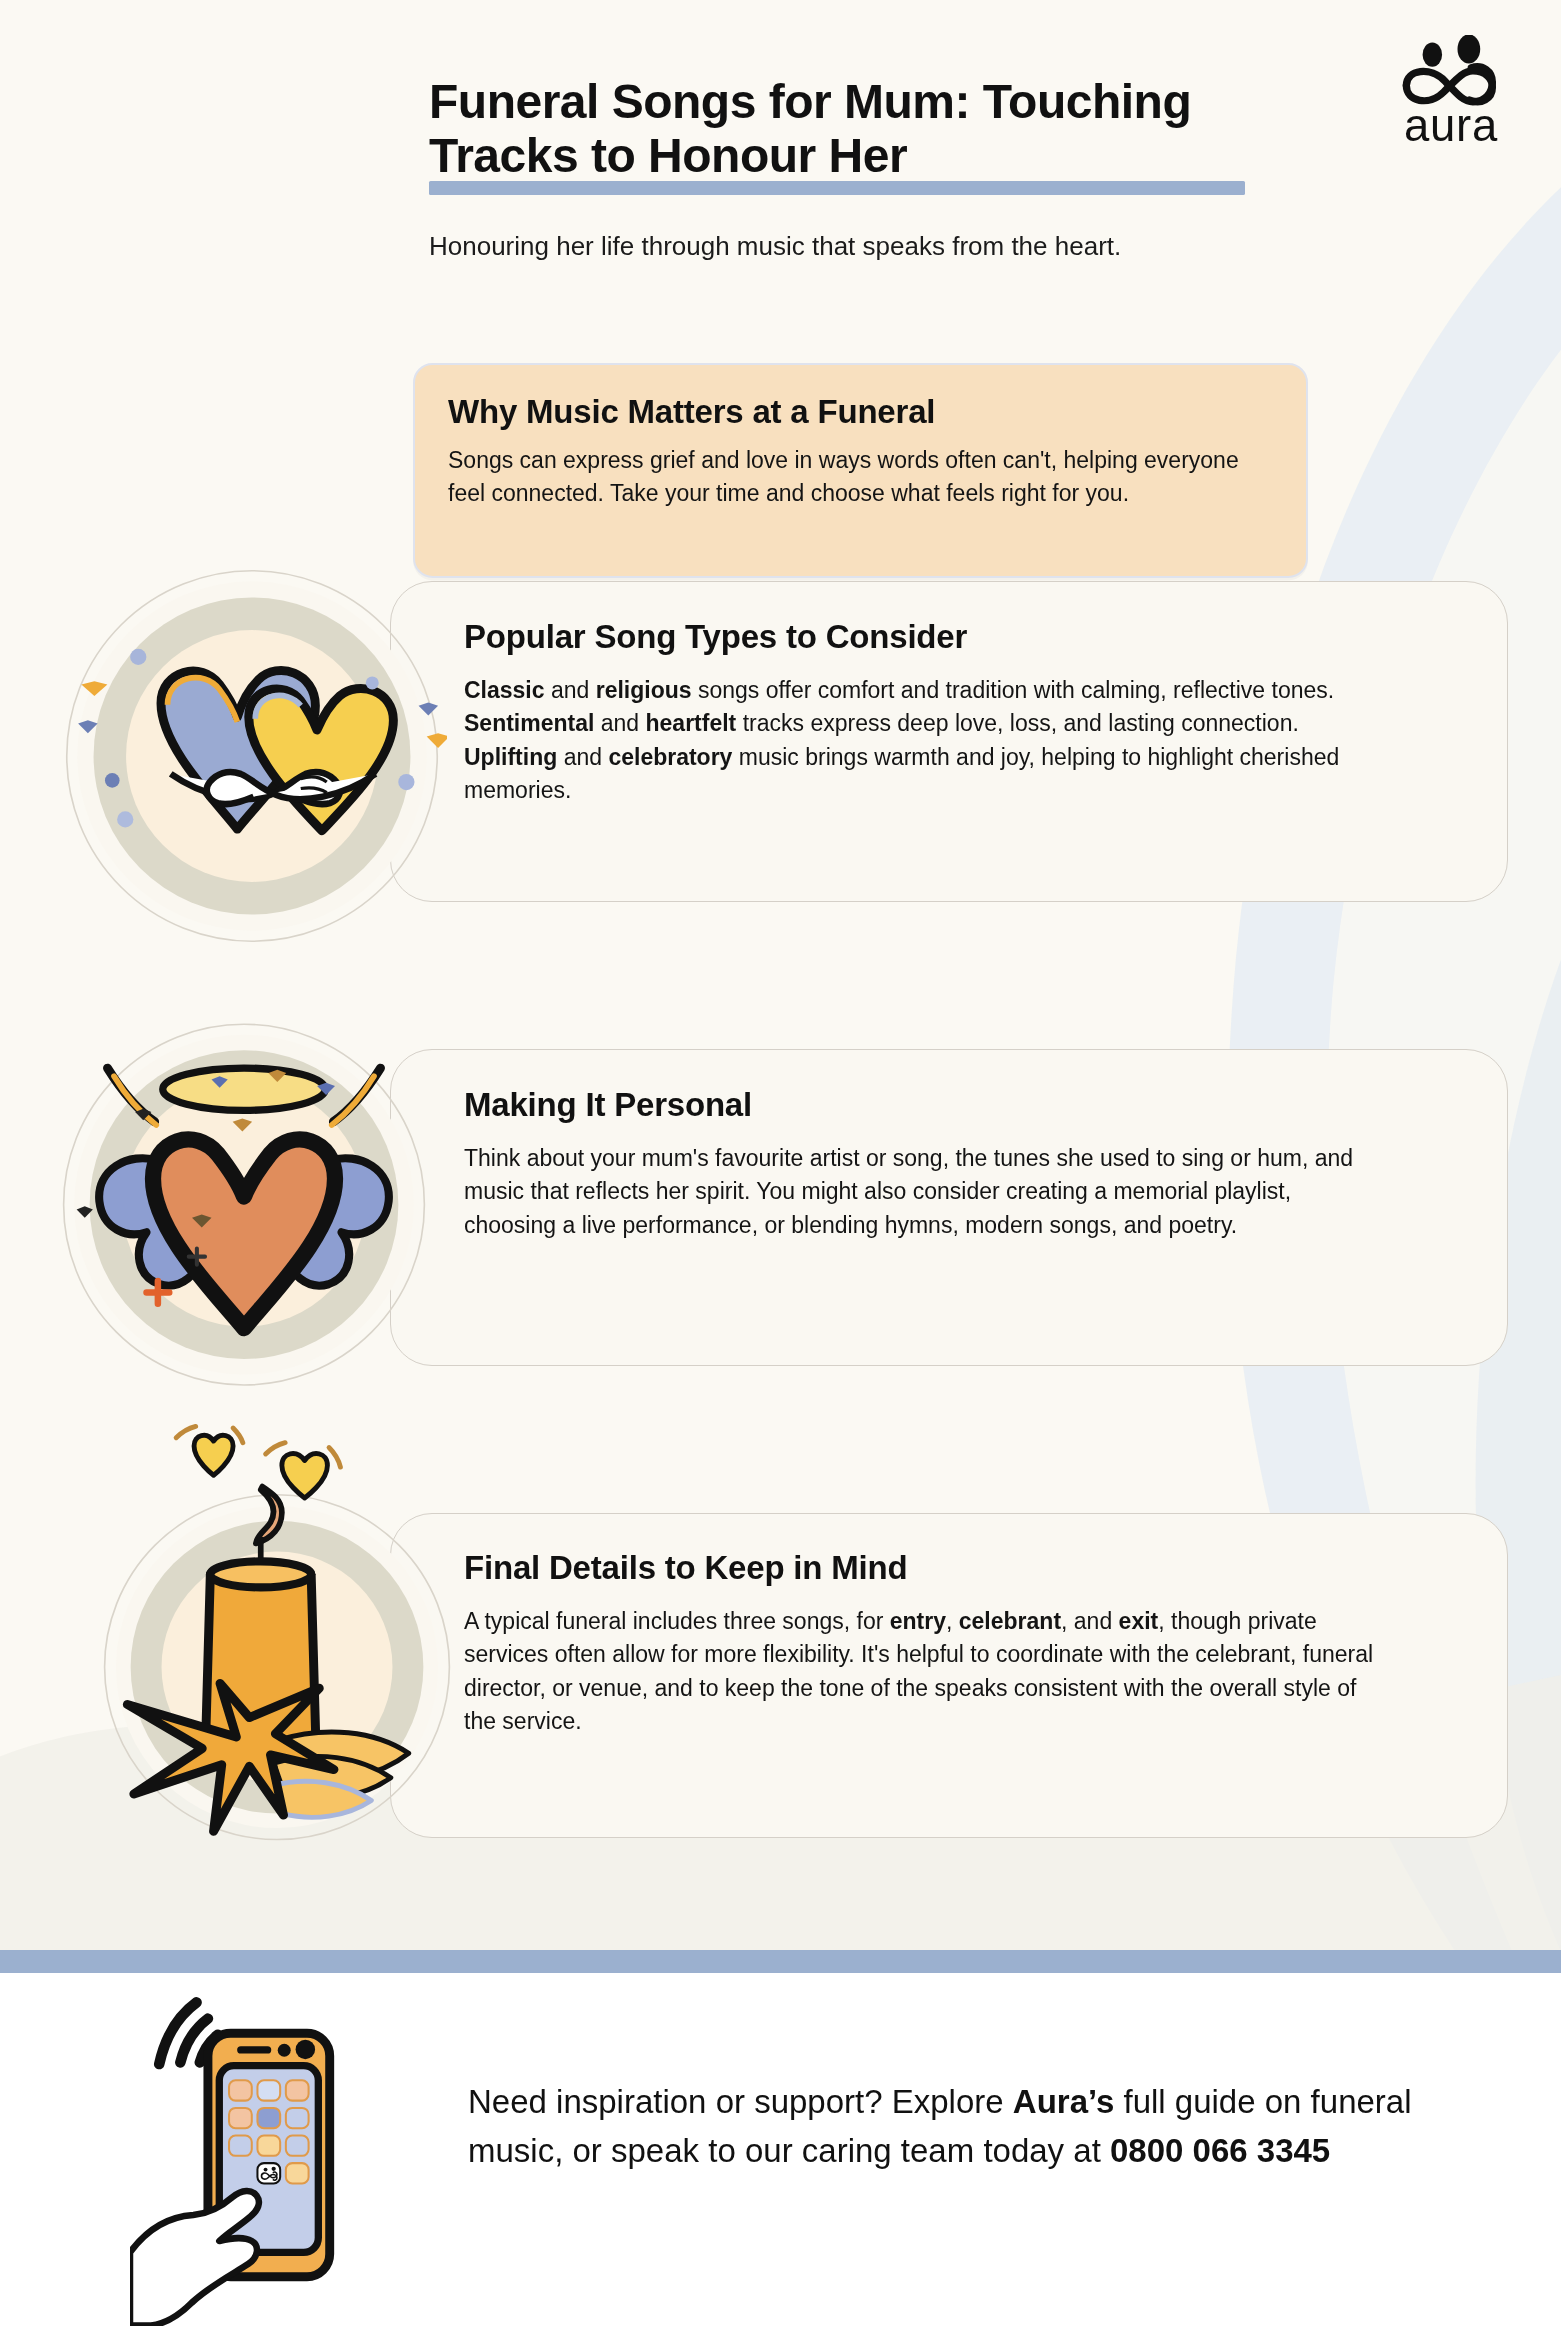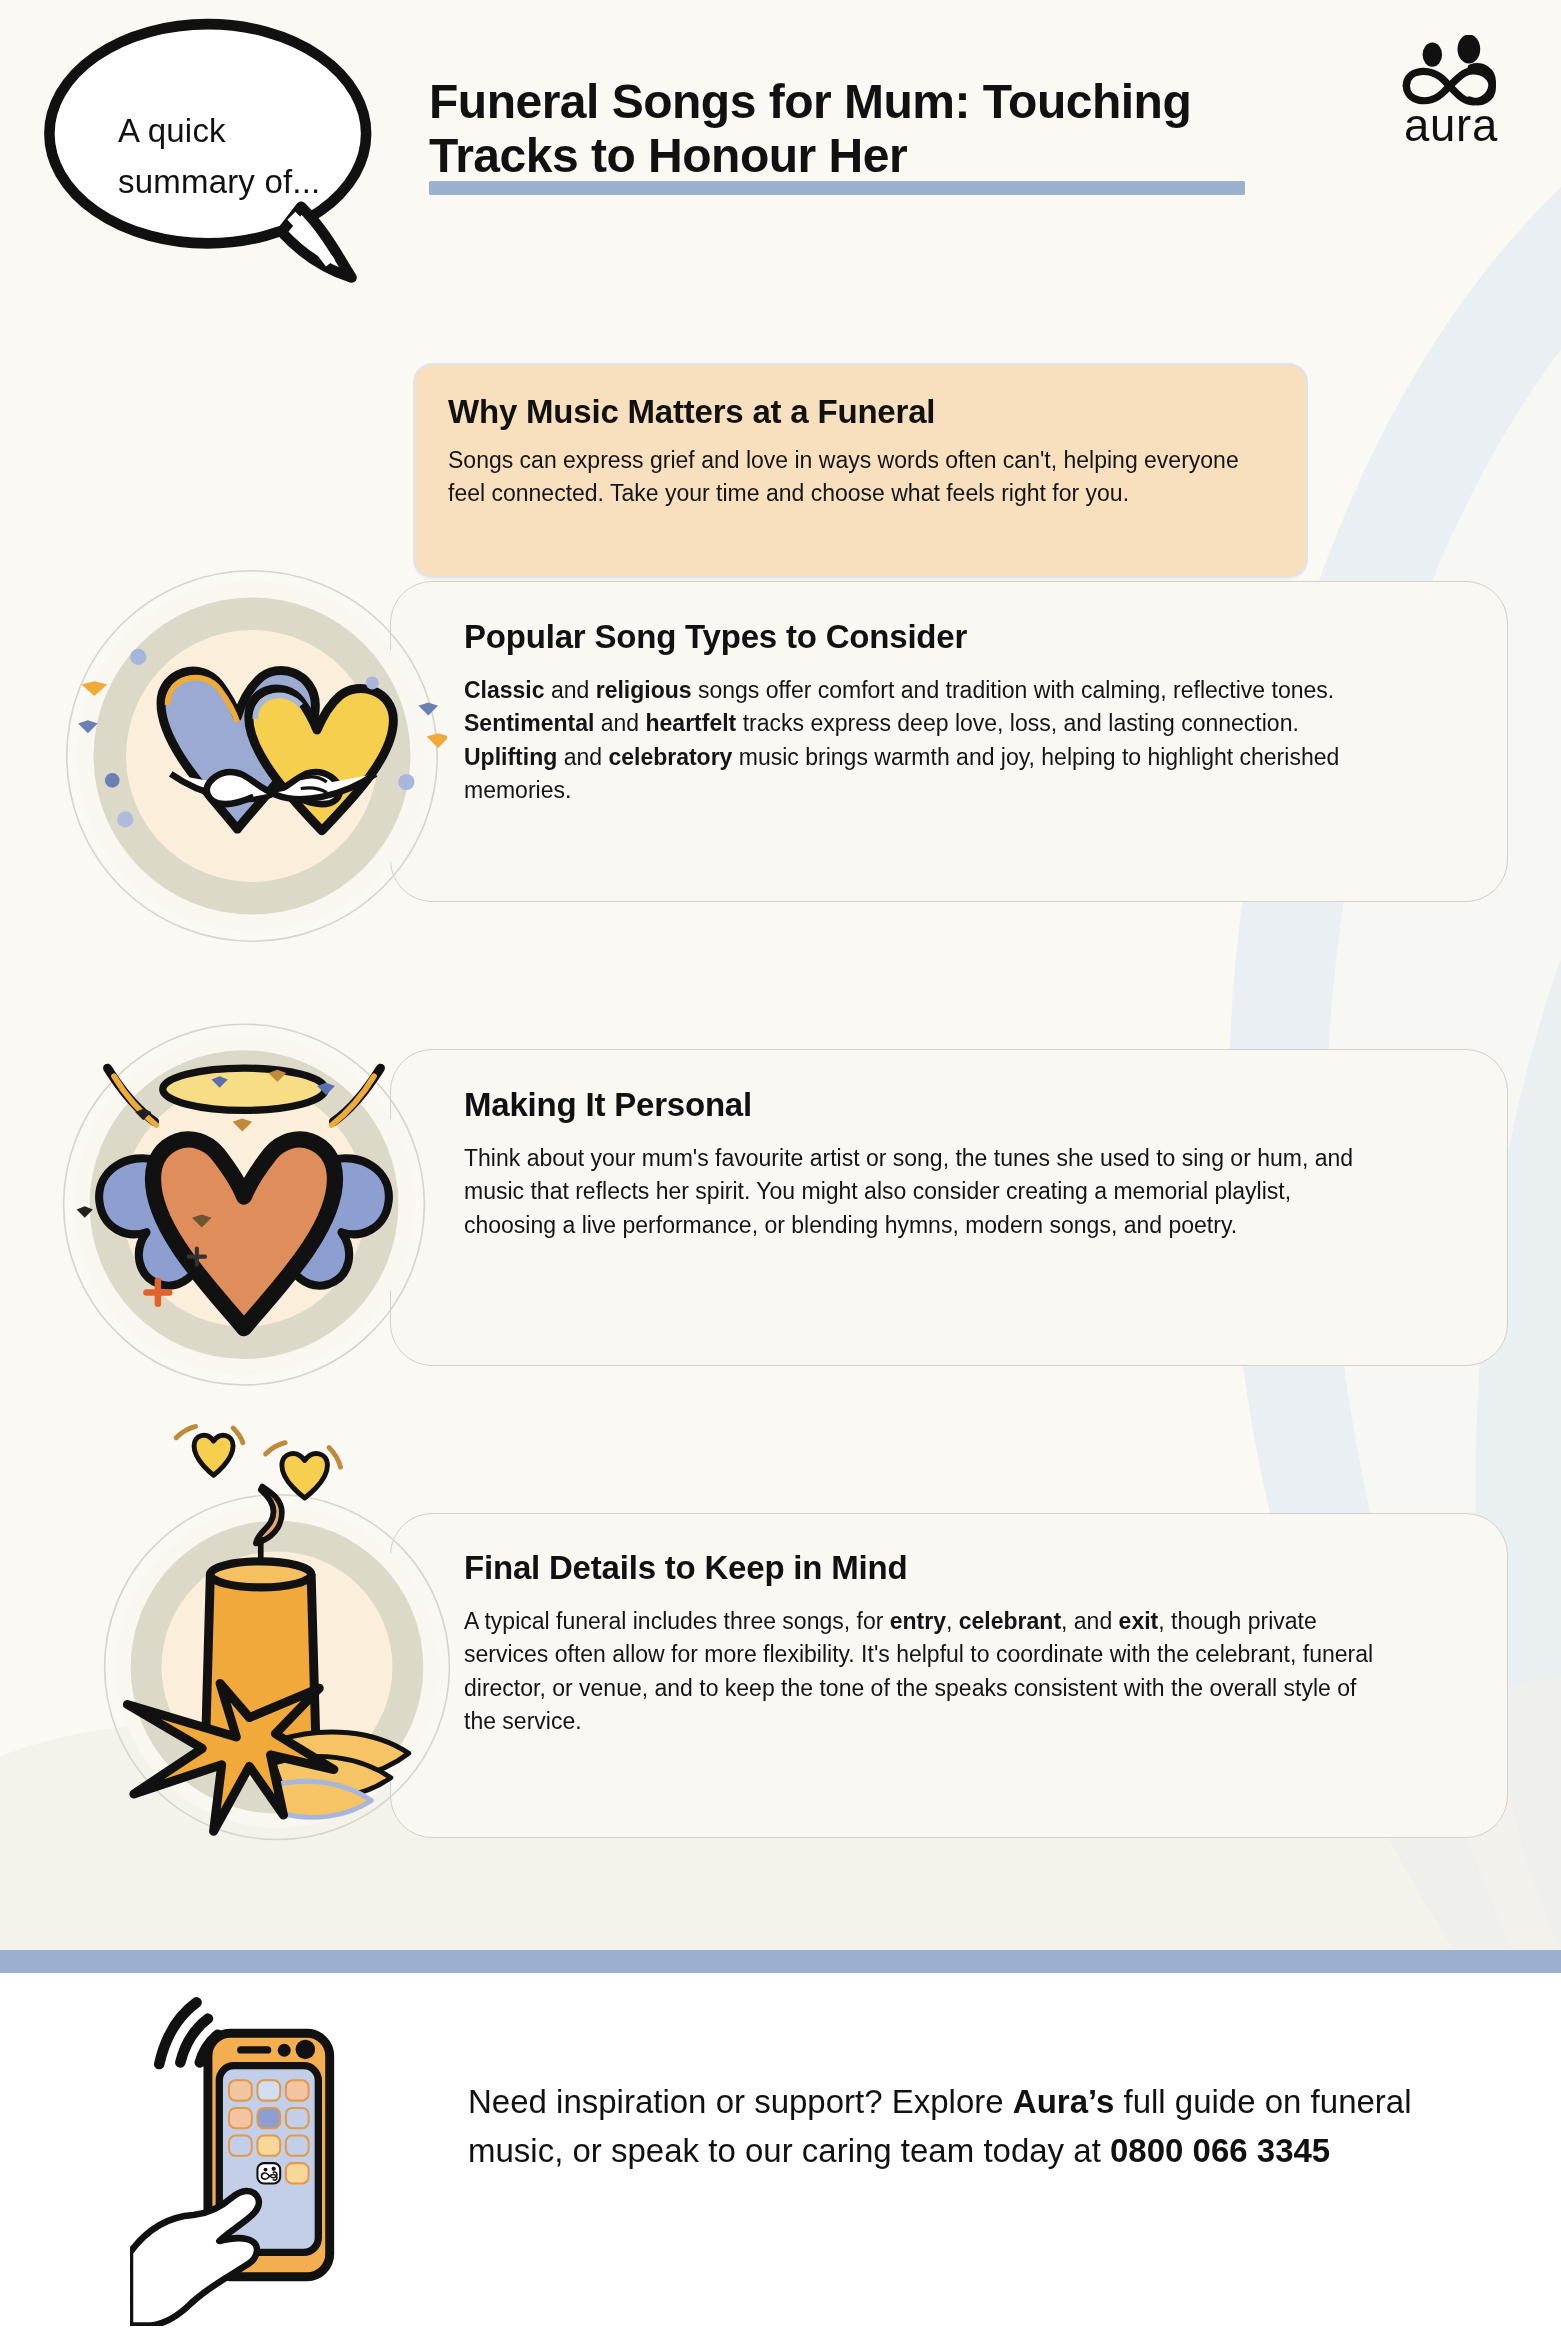--- a/index.html
+++ b/index.html
@@ -104,34 +104,24 @@
   <path d="M1920 230 C1720 420 1560 760 1520 1180 C1480 1620 1560 2050 1790 2400 L1920 2400 Z" fill="#e6edf3" opacity=".85"></path>
   <path d="M1920 430 C1790 600 1672 880 1640 1210 C1608 1560 1672 1960 1860 2400 L1920 2400 Z" fill="#fbf9f3" opacity=".75"></path>
   <path d="M1920 1180 C1840 1400 1800 1700 1820 1960 C1838 2180 1880 2310 1920 2400 Z" fill="#e1e9f1" opacity=".6"></path>
   <path d="M0 2160 C260 2060 520 2180 760 2220 C1060 2270 1380 2200 1640 2120 L1920 2060 L1920 2400 L0 2400 Z" fill="#f0efe8" opacity=".75"></path>
 </svg>
 
 <div id="page">
 
   <div id="header">
 
-    <div id="bubble-wrap">
-      <svg width="382" height="268" viewBox="0 0 470 330">
-        <ellipse cx="215" cy="145" rx="195" ry="135" fill="#ffffff" stroke="#111" stroke-width="13"></ellipse>
-        <path d="M330 235 C360 265 375 295 392 322 C360 312 330 292 306 266 Z" fill="#ffffff" stroke="#111" stroke-width="13" stroke-linejoin="round"></path>
-        <path d="M318 246 C338 266 352 286 366 304" stroke="#ffffff" stroke-width="14" fill="none"></path>
-      </svg>
-      <div id="bubble-text">
-        <div>A quick</div>
-        <div>summary of...</div>
-      </div>
-    </div>
 
     <div id="title">Funeral Songs for Mum: Touching Tracks to Honour Her</div>
     <div id="title-rule"></div>
+    <div id="subtitle">Honouring her life through music that speaks from the heart.</div>
 
     <div id="logo">
       <svg width="138" height="114" viewBox="0 0 170 140">
         <g>
           <ellipse cx="62" cy="24" rx="12" ry="15" fill="#111"></ellipse>
           <ellipse cx="107" cy="17" rx="14" ry="18" fill="#111"></ellipse>
           <path d="M30 62 C30 42 60 38 78 57 C92 72 100 82 112 82 C128 82 136 70 136 58 C136 44 124 36 110 40" fill="none" stroke="#111" stroke-width="9" stroke-linecap="round"></path>
           <path d="M30 62 C30 82 58 88 76 70 C92 54 100 44 112 44 C128 44 136 54 136 64 C136 78 122 86 108 80" fill="none" stroke="#111" stroke-width="9" stroke-linecap="round"></path>
         </g>
         <text x="85" y="130" text-anchor="middle" font-family="Liberation Sans, sans-serif" font-size="56" fill="#111" letter-spacing="1">aura</text>

